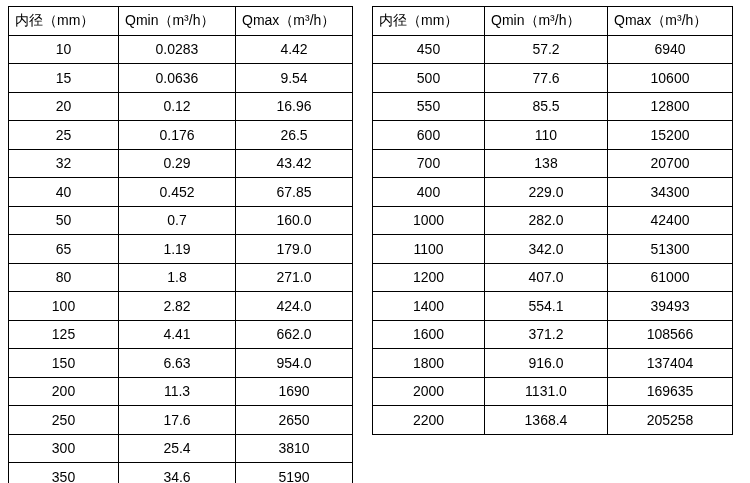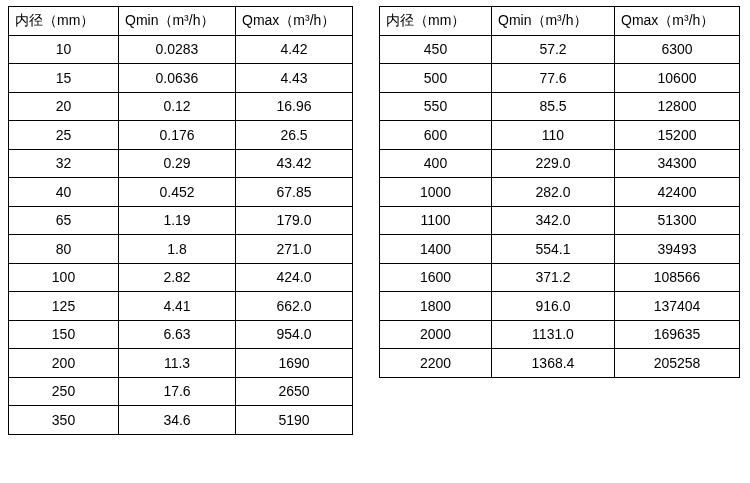--- a/index.html
+++ b/index.html
@@ -14,21 +14,21 @@
     color: #000000;
     overflow: hidden;
   }
   .page {
     position: relative;
     width: 750px;
     height: 483px;
     box-sizing: border-box;
     padding: 6px 0 16px 8px;
     display: flex;
-    gap: 26px;
+    gap: 19px;
     align-items: flex-start;
   }
   table.spec-table {
     border-collapse: collapse;
     table-layout: fixed;
     font-size: 14px;
   }
   table.spec-table td,
   table.spec-table th {
     border: 1px solid #000000;
@@ -76,21 +76,21 @@
     </thead>
     <tbody>
         <tr>
           <td>10</td>
           <td>0.0283</td>
           <td>4.42</td>
         </tr>
         <tr>
           <td>15</td>
           <td>0.0636</td>
-          <td>4.43</td>
+          <td>9.54</td>
         </tr>
         <tr>
           <td>20</td>
           <td>0.12</td>
           <td>16.96</td>
         </tr>
         <tr>
           <td>25</td>
           <td>0.176</td>
           <td>26.5</td>
@@ -99,20 +99,25 @@
           <td>32</td>
           <td>0.29</td>
           <td>43.42</td>
         </tr>
         <tr>
           <td>40</td>
           <td>0.452</td>
           <td>67.85</td>
         </tr>
         <tr>
+          <td>50</td>
+          <td>0.7</td>
+          <td>160.0</td>
+        </tr>
+        <tr>
           <td>65</td>
           <td>1.19</td>
           <td>179.0</td>
         </tr>
         <tr>
           <td>80</td>
           <td>1.8</td>
           <td>271.0</td>
         </tr>
         <tr>
@@ -132,20 +137,25 @@
         </tr>
         <tr>
           <td>200</td>
           <td>11.3</td>
           <td>1690</td>
         </tr>
         <tr>
           <td>250</td>
           <td>17.6</td>
           <td>2650</td>
+        </tr>
+        <tr>
+          <td>300</td>
+          <td>25.4</td>
+          <td>3810</td>
         </tr>
         <tr>
           <td>350</td>
           <td>34.6</td>
           <td>5190</td>
         </tr>
       </tbody>
   </table>
 
   <table class="spec-table tbl-right">
@@ -158,53 +168,63 @@
       <tr>
         <th>内径（mm）</th>
         <th>Qmin（m³/h）</th>
         <th>Qmax（m³/h）</th>
       </tr>
     </thead>
     <tbody>
         <tr>
           <td>450</td>
           <td>57.2</td>
-          <td>6300</td>
+          <td>6940</td>
         </tr>
         <tr>
           <td>500</td>
           <td>77.6</td>
           <td>10600</td>
         </tr>
         <tr>
           <td>550</td>
           <td>85.5</td>
           <td>12800</td>
         </tr>
         <tr>
           <td>600</td>
           <td>110</td>
           <td>15200</td>
         </tr>
         <tr>
+          <td>700</td>
+          <td>138</td>
+          <td>20700</td>
+        </tr>
+        <tr>
           <td>400</td>
           <td>229.0</td>
           <td>34300</td>
         </tr>
         <tr>
           <td>1000</td>
           <td>282.0</td>
           <td>42400</td>
         </tr>
         <tr>
           <td>1100</td>
           <td>342.0</td>
           <td>51300</td>
         </tr>
         <tr>
+          <td>1200</td>
+          <td>407.0</td>
+          <td>61000</td>
+        </tr>
+        <tr>
           <td>1400</td>
           <td>554.1</td>
           <td>39493</td>
         </tr>
         <tr>
           <td>1600</td>
           <td>371.2</td>
           <td>108566</td>
         </tr>
         <tr>

